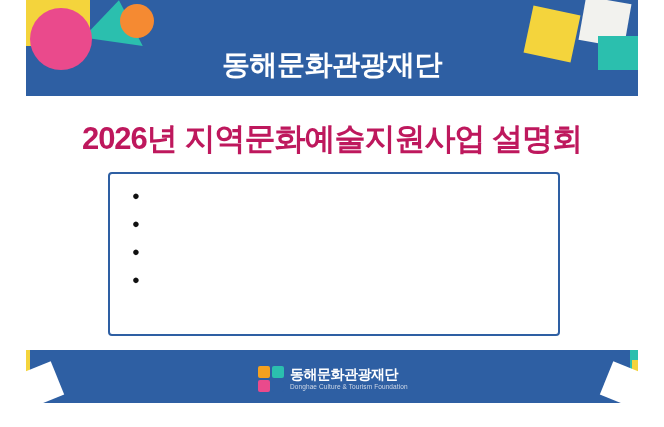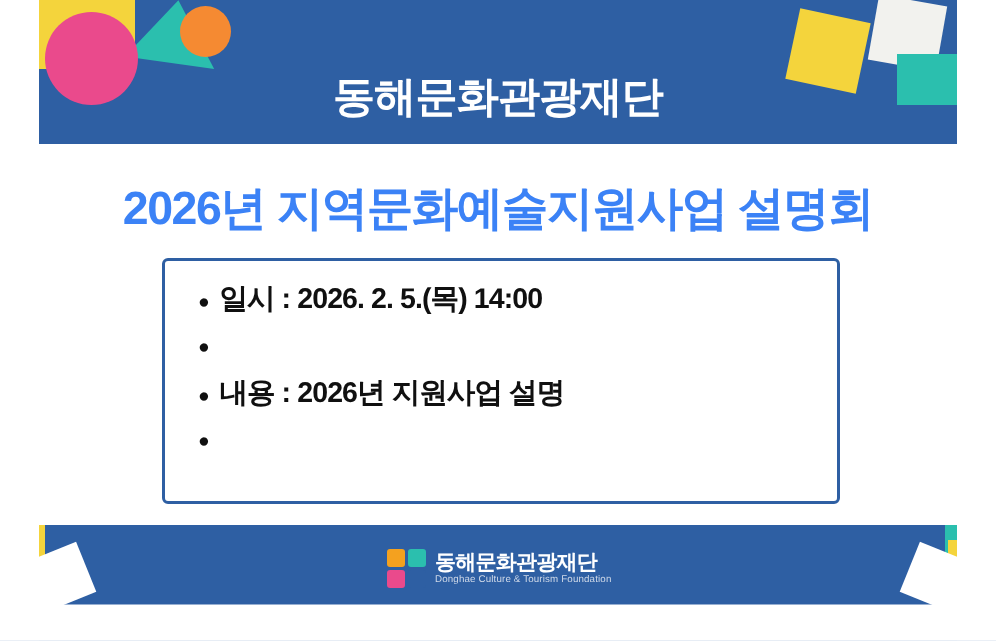--- a/index.html
+++ b/index.html
@@ -145,21 +145,21 @@
     width: 620px;
     height: 254px;
     background: #ffffff;
     border-radius: 4px;
   }
   .main-title {
     position: absolute;
     left: 0; top: 22px;
     width: 620px;
     text-align: center;
-    color: #3b82f6;
+    color: #be185d;
     font-size: 31px;
     font-weight: bold;
     letter-spacing: -1px;
   }
   .info-box {
     position: absolute;
     left: 86px; top: 76px;
     width: 448px;
     height: 160px;
     border: 2px solid #2e5fa3;
@@ -255,30 +255,28 @@
 
     <div class="white-card">
 
       <div class="main-title">2026년 지역문화예술지원사업 설명회</div>
 
       <div class="info-box">
         <div class="info-list">
 
           <div class="info-row">
             <span class="bullet">●</span>
-            <span>일시 : 2026. 2. 5.(목) 14:00</span>
           </div>
 
           <div class="info-row">
             <span class="bullet">●</span>
           </div>
 
           <div class="info-row">
             <span class="bullet">●</span>
-            <span>내용 : 2026년 지원사업 설명</span>
           </div>
 
           <div class="info-row">
             <span class="bullet">●</span>
           </div>
 
         </div>
       </div>
     </div>
 

